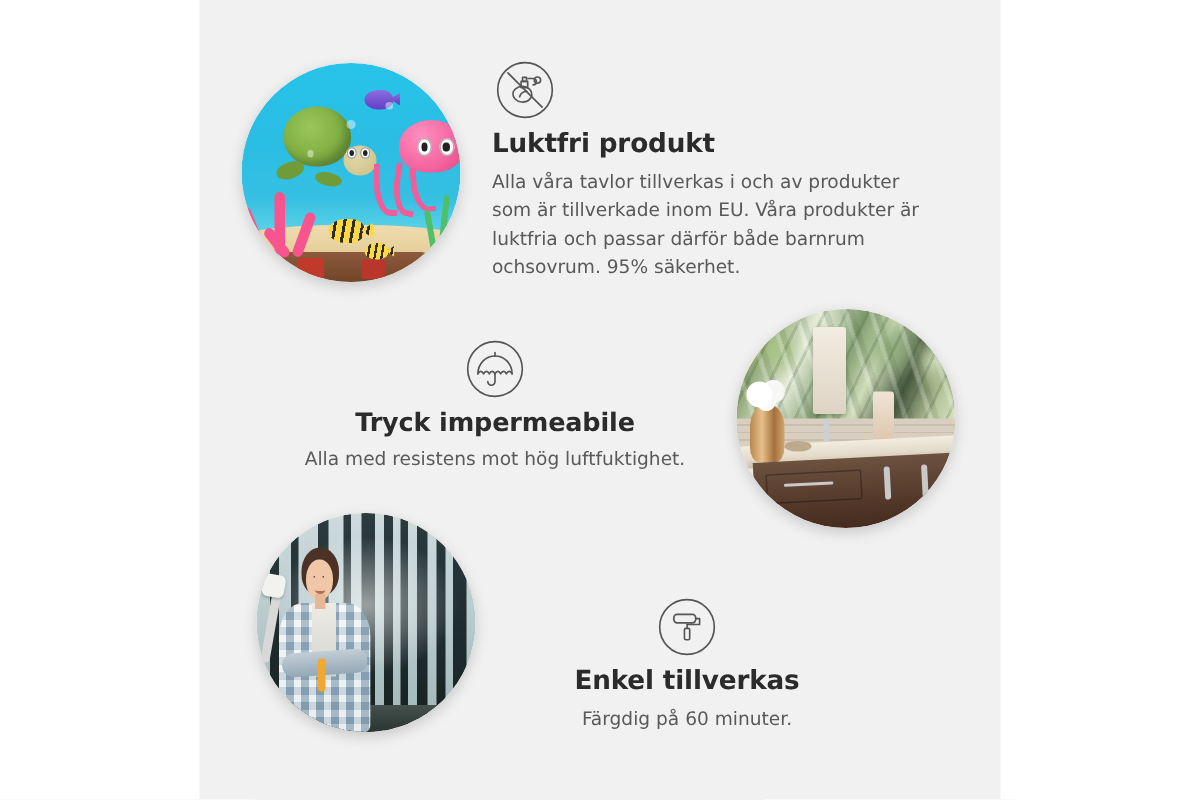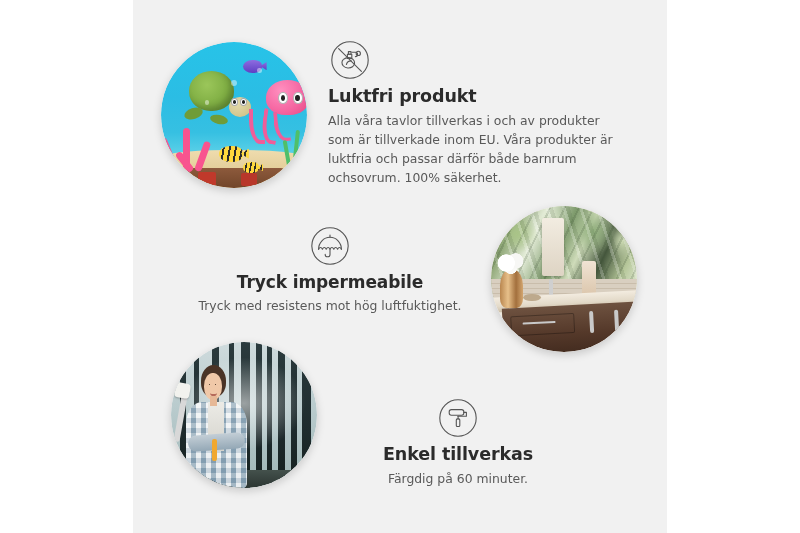--- a/index.html
+++ b/index.html
@@ -431,21 +431,21 @@
           <path d="M13.5 19.4c2.6-2.4 7-2.4 9.5 0 2.3 2.2 2.1 5.6-.5 7.4-2.7 1.9-6.9 1.6-9.1-.8-2-2.1-1.9-4.9.1-6.6z"></path>
           <path d="M17.4 14.2h4.4v4.2h-4.4z"></path>
           <path d="M18.4 11.6h2.6v2.6h-2.6z"></path>
           <path d="M22 12.3h3.4c1.2 0 2.2 1 2.2 2.2s-1 2.1-2.2 2.1"></path>
           <circle cx="28.3" cy="13.4" r="2.1"></circle>
           <path d="M16.4 24.5c.6-2.2 2.6-3.7 4.8-3.6"></path>
           <path d="M8.6 8.6 31.4 31.4"></path>
         </svg>
       </div>
       <div class="feat-title">Luktfri produkt</div>
-      <p class="feat-body">Alla våra tavlor tillverkas i och av produkter som är tillverkade inom EU. Våra produkter är luktfria och passar därför både barnrum ochsovrum. 100% säkerhet.</p>
+      <p class="feat-body">Alla våra tavlor tillverkas i och av produkter som är tillverkade inom EU. Våra produkter är luktfria och passar därför både barnrum ochsovrum. 95% säkerhet.</p>
     </div>
 
     <div class="photo" id="photo-bath">
       <div class="inner">
         <div class="bath">
           <div class="wall"></div>
           <div class="mirrorpanel"></div>
           <div class="backsplash"></div>
           <div class="towel"></div>
           <div class="faucet"></div>
@@ -467,21 +467,21 @@
       <div class="icon-wrap">
         <svg viewBox="0 0 40 40" width="40" height="40" fill="none" stroke="#555" stroke-width="1.1" stroke-linecap="round" stroke-linejoin="round">
           <circle cx="20" cy="20" r="18.2"></circle>
           <path d="M8.6 23.2c0-6.6 5.1-11.9 11.4-11.9s11.4 5.3 11.4 11.9"></path>
           <path d="M8.6 23.2c1.1-2.2 2.7-2.2 3.8 0 1.1-2.2 2.7-2.2 3.8 0 1.1-2.2 2.7-2.2 3.8 0 1.1-2.2 2.7-2.2 3.8 0 1.1-2.2 2.7-2.2 3.8 0 1.1-2.2 2.7-2.2 3.8 0"></path>
           <path d="M20 11.3V9.1"></path>
           <path d="M20 23.2v5.2c0 1.3-1.1 2.4-2.4 2.4s-2.4-1.1-2.4-2.4"></path>
         </svg>
       </div>
       <div class="feat-title">Tryck impermeabile</div>
-      <p class="feat-body">Tryck med resistens mot hög luftfuktighet.</p>
+      <p class="feat-body">Alla med resistens mot hög luftfuktighet.</p>
     </div>
 
     <div class="photo" id="photo-forest">
       <div class="inner">
         <div class="forest">
           <div class="trees">
             <i style="left:6%;width:4%"></i>
             <i style="left:16%;width:3%"></i>
             <i style="left:28%;width:5%"></i>
             <i style="left:40%;width:3%"></i>

